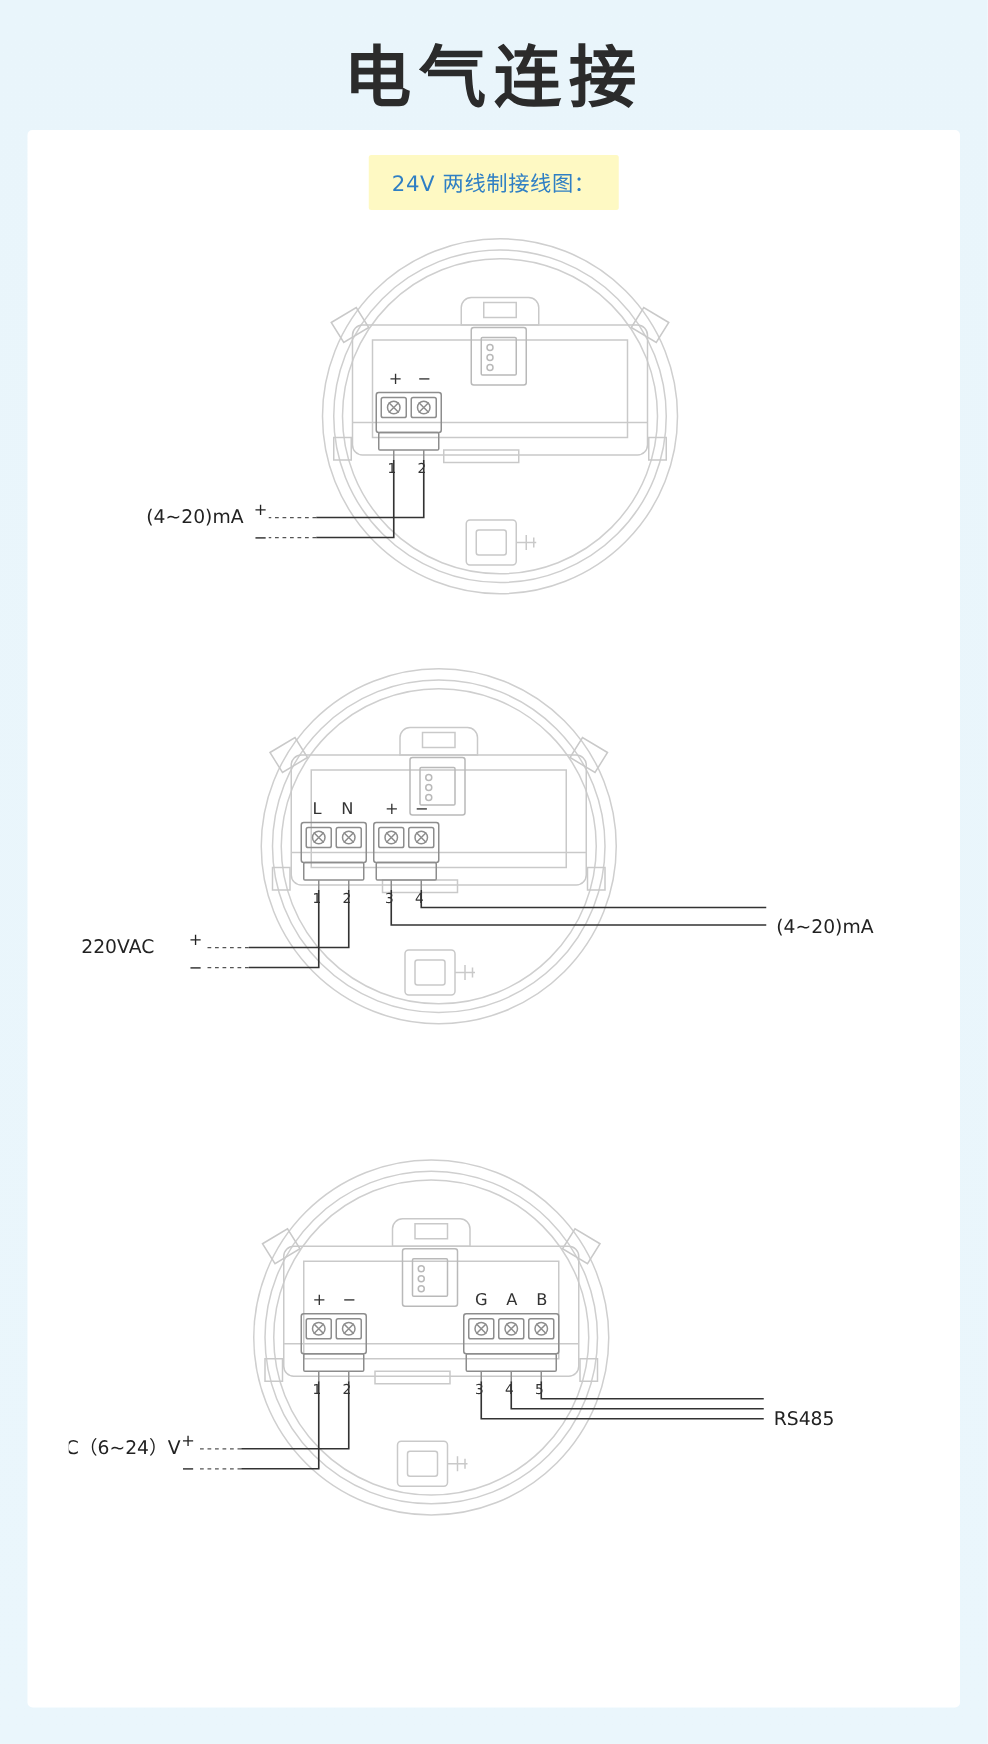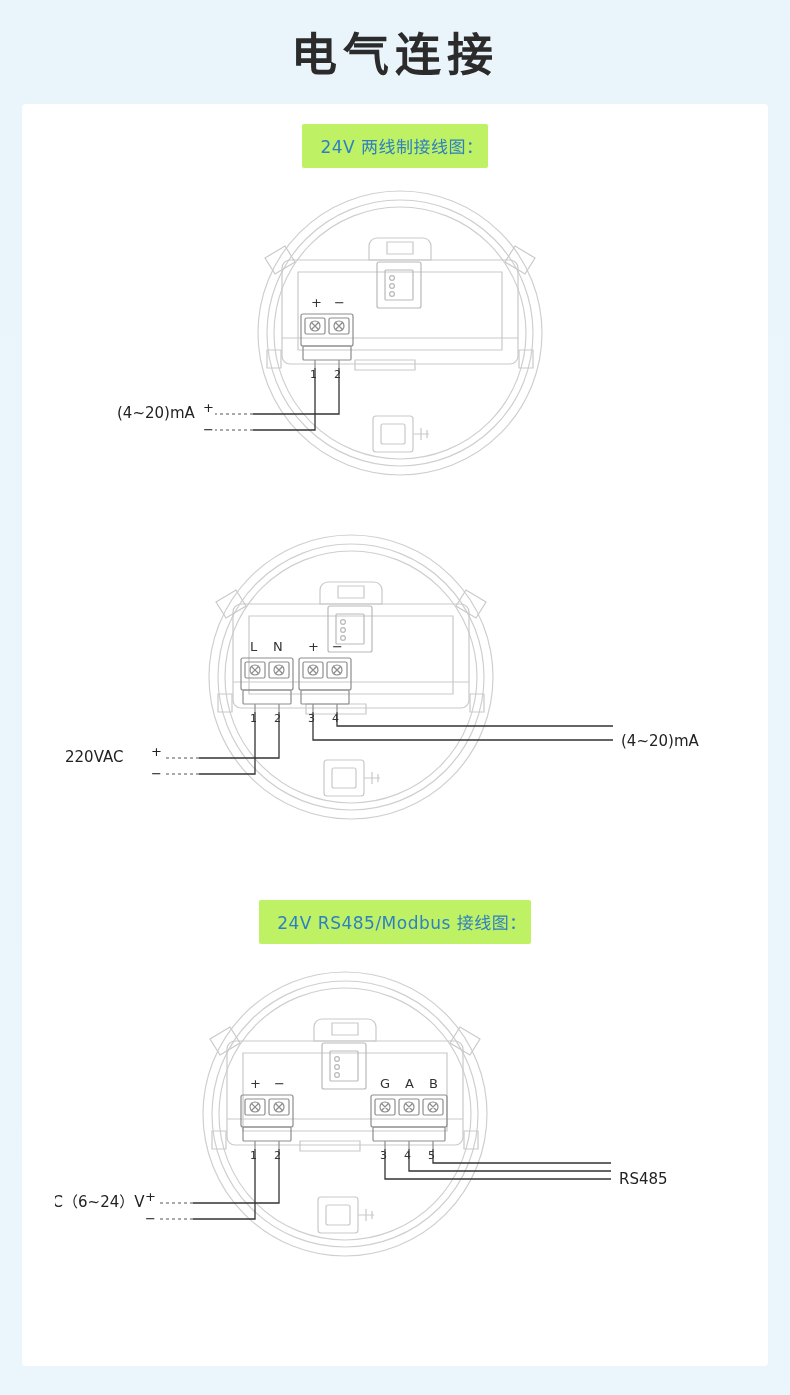--- a/index.html
+++ b/index.html
@@ -19,21 +19,21 @@
     width: 790px;
     height: 1395px;
     background: linear-gradient(180deg, #e9f5fb 0%, #eaf6fc 100%);
   }
   .page-title {
     position: absolute;
     top: 18px;
     left: 0;
     width: 790px;
     text-align: center;
-    font-size: 46px;
+    font-size: 54px;
     letter-spacing: 6px;
     font-weight: bold;
     color: #2b2b2b;
     font-family: "DejaVu Sans", "Liberation Sans", sans-serif;
   }
   .card {
     position: absolute;
     top: 104px;
     left: 22px;
     width: 746px;
@@ -41,24 +41,24 @@
     background: #ffffff;
     border-radius: 4px;
   }
   .section {
     position: absolute;
     left: 0;
     width: 746px;
   }
   .sec-label {
     display: inline-block;
-    background: #bef264;
+    background: #fef9c3;
     color: #2f7fc4;
     font-size: 17px;
-    padding: 9px 4px 10px 18px;
+    padding: 9px 18px 10px 18px;
     border-radius: 2px;
     letter-spacing: 0.5px;
     white-space: nowrap;
     font-family: "DejaVu Sans", "Liberation Sans", sans-serif;
   }
   .label-wrap {
     width: 746px;
     text-align: center;
   }
   .fig {
@@ -229,23 +229,20 @@
         </g>
 
         <text class="txt" x="566" y="212" font-size="15" fill="#222">(4~20)mA</text>
         <text class="txt" x="10" y="228" font-size="15" fill="#222">220VAC</text>
         <text class="txt" x="96" y="222" font-size="13" fill="#222">+</text>
         <text class="txt" x="96" y="244" font-size="13" fill="#222">−</text>
       </svg>
     </div>
 
     <div class="section" style="top:796px;height:430px;">
-      <div class="label-wrap">
-        <span class="sec-label">24V RS485/Modbus 接线图：</span>
-      </div>
 
       <svg class="fig" width="680" height="320" viewBox="0 0 680 320" style="margin-top:22px;">
         <g fill="none" stroke="#cfcfcf" stroke-width="1.2">
           <circle cx="290" cy="148" r="142"></circle>
           <circle cx="290" cy="148" r="133"></circle>
           <circle cx="290" cy="148" r="126"></circle>
         </g>
         <g fill="none" stroke="#c9c9c9" stroke-width="1.2">
           <path d="M180 75 h220 a8 8 0 0 1 8 8 v88 a8 8 0 0 1 -8 8 h-220 a8 8 0 0 1 -8 -8 v-88 a8 8 0 0 1 8 -8 z"></path>
           <path d="M188 87 h204 v78 h-204 z"></path>

